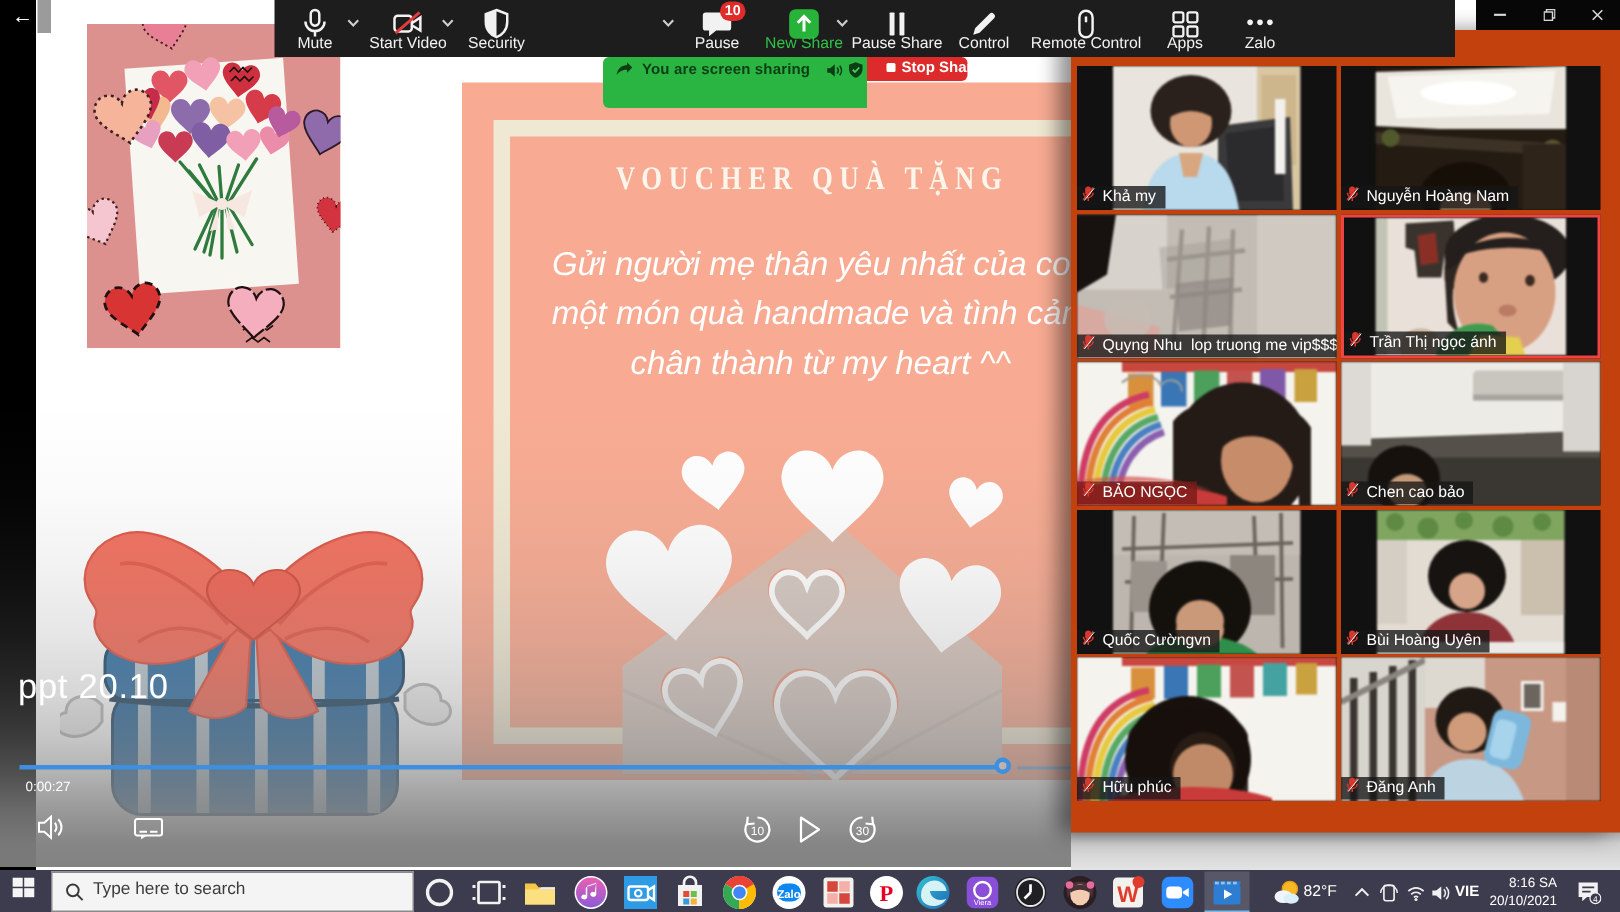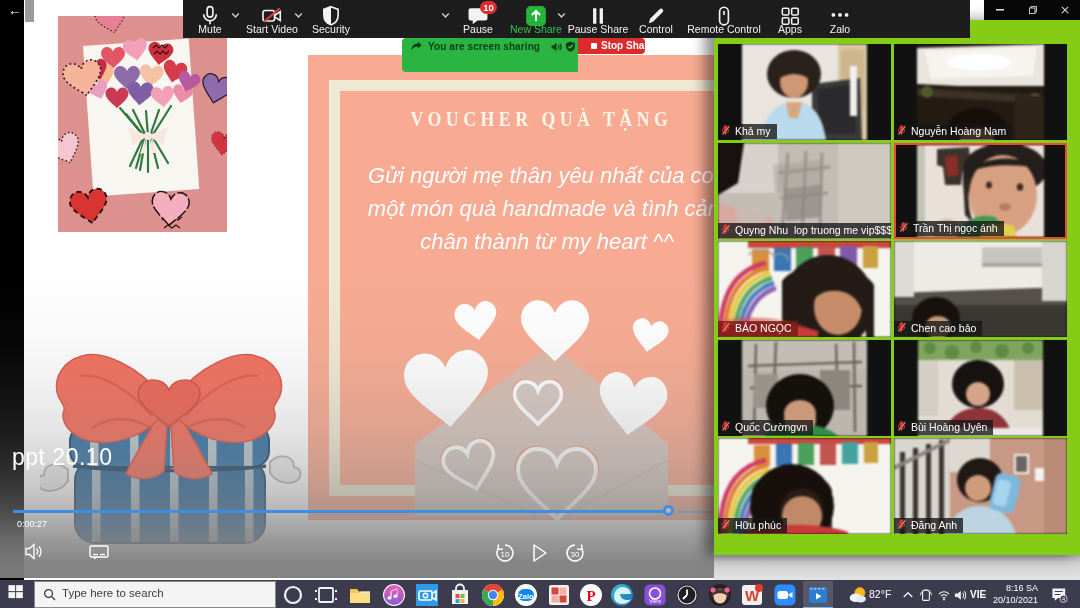--- a/index.html
+++ b/index.html
@@ -27,21 +27,21 @@
   background:linear-gradient(to bottom, #9f9f9f 0%, #cfcfcf 35%, #e3e3e3 100%); }
 
 
 #ppt { position:absolute; left:12px; top:444px; color:#fff; font-size:23px; font-weight:300; letter-spacing:0.5px; }
 #bar-l { position:absolute; left:13px; top:510px; width:651px; height:3px; background:#3f8fe0; }
 #bar-r { position:absolute; left:678px; top:511px; width:40px; height:2px; background:#7f94a8; }
 #knob { position:absolute; left:663px; top:505px; width:11px; height:11px; border-radius:50%; border:3px solid #3f8fe0; background:rgba(235,238,242,0.3); }
 #tstamp { position:absolute; left:17px; top:519px; color:#fff; font-size:9px; }
 
 
-#panel { position:absolute; left:714px; top:20px; width:366px; height:535px; background:#84cc16; box-shadow:-9px 0 13px rgba(0,0,0,0.45); }
+#panel { position:absolute; left:714px; top:20px; width:366px; height:535px; background:#c2410c; box-shadow:-9px 0 13px rgba(0,0,0,0.45); }
 .tile { position:absolute; width:173px; height:96px; background:#111; overflow:hidden; }
 .tile > svg { filter:blur(0.8px); }
 .tag { position:absolute; left:0; bottom:1px; height:15px; background:rgba(22,22,22,0.78); color:#fff; font-size:10.5px; line-height:15px; padding:0 6px 0 3px; white-space:nowrap; }
 .tag .mic { display:inline-block; width:9px; height:11px; vertical-align:-1px; margin-right:5px; }
 
 
 #toolbar { position:absolute; left:183px; top:0; width:787px; height:38px; background:#1d1d1d; }
 .titem { position:absolute; top:0; height:38px; color:#f2f2f2; font-size:10.5px; text-align:center; }
 .titem .lbl { position:absolute; bottom:3px; width:100%; left:0; }
 .titem svg { position:absolute; top:5px; left:50%; transform:translateX(-50%); }

